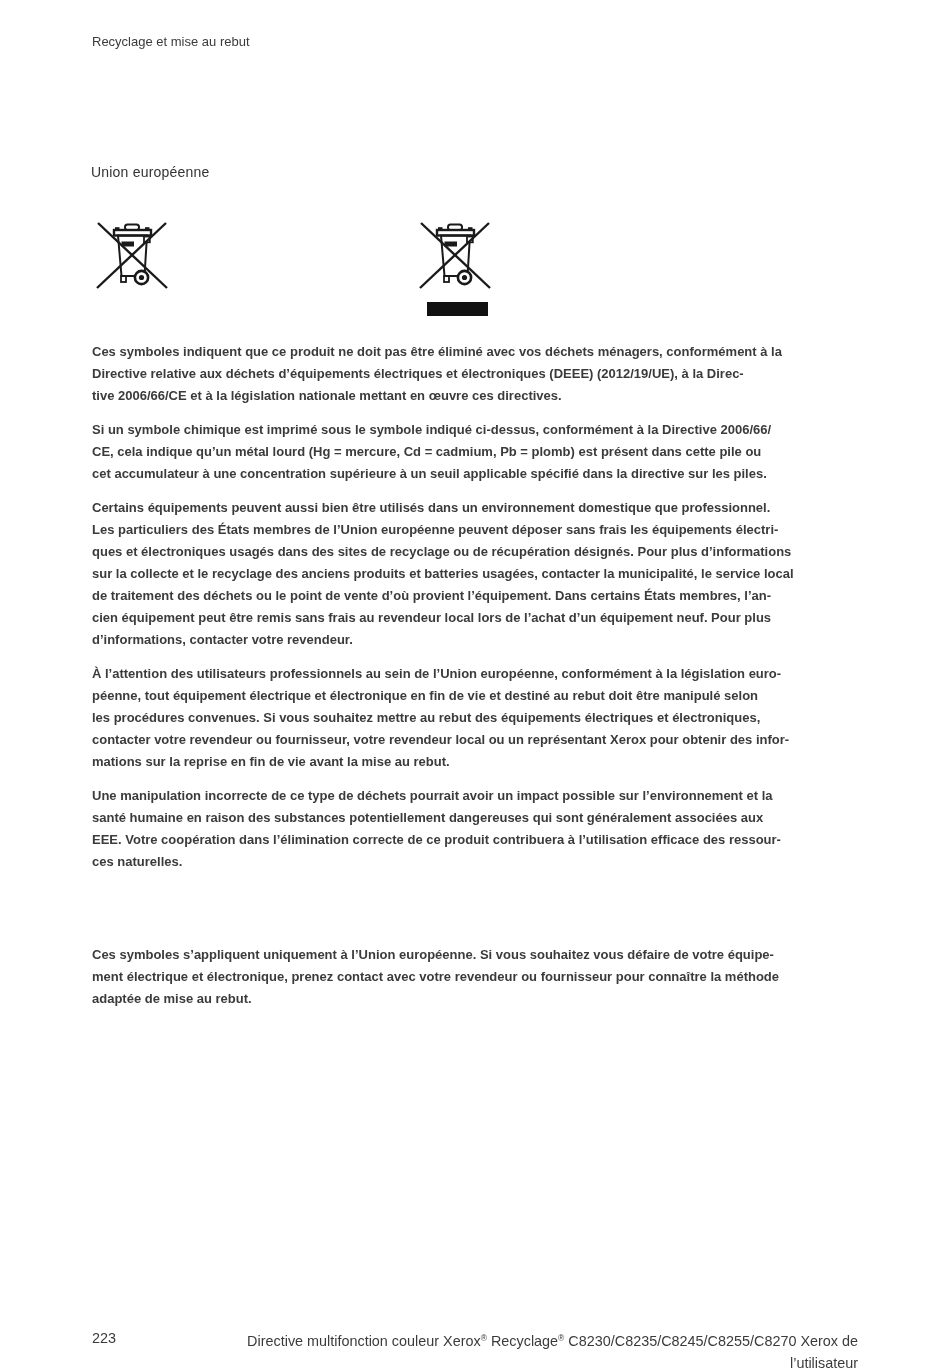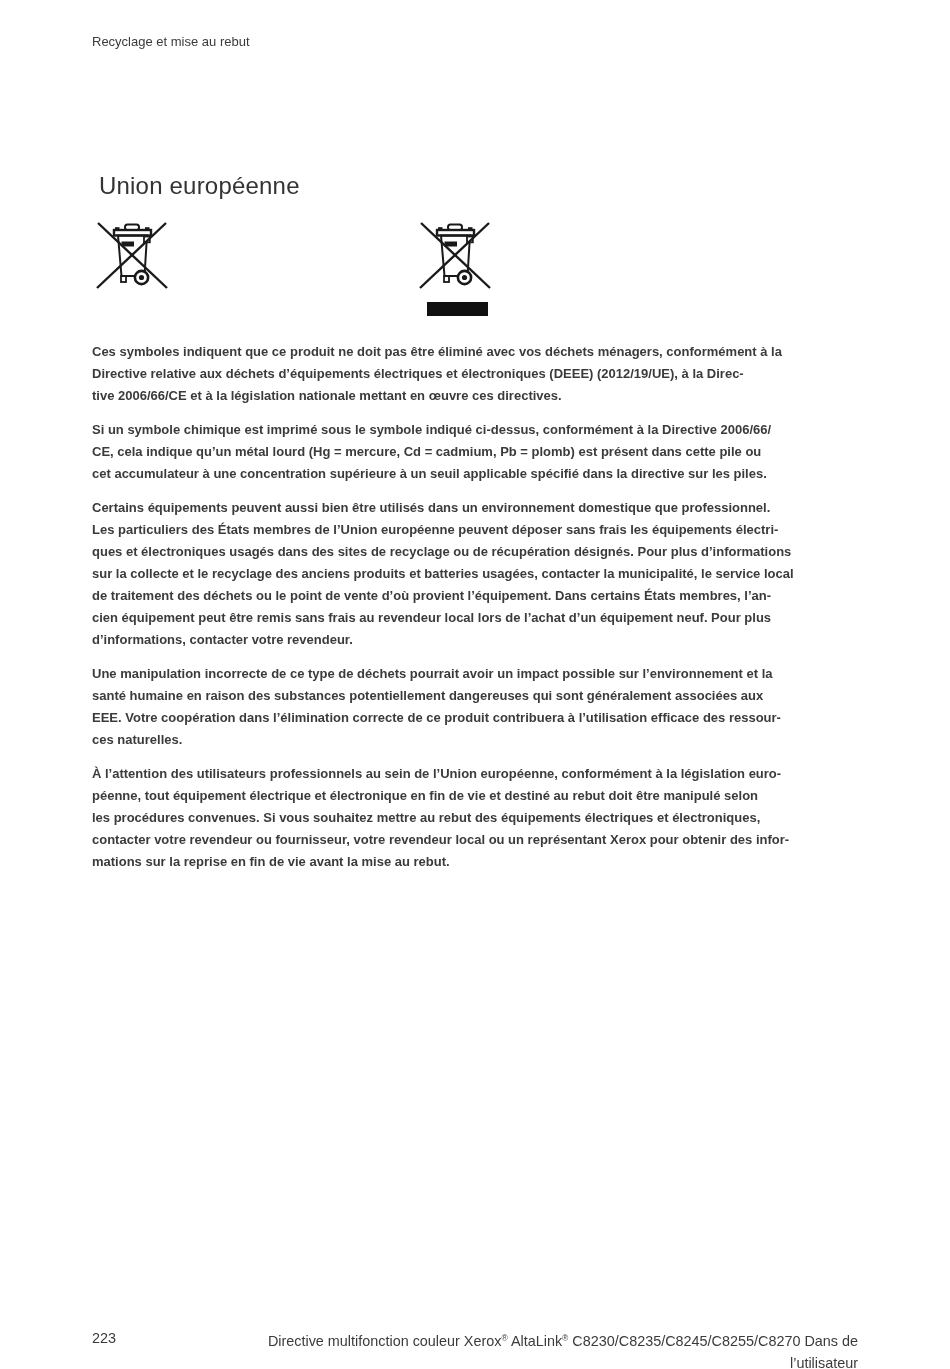--- a/index.html
+++ b/index.html
@@ -17,22 +17,22 @@
     left: 92px;
     top: 34px;
     font-size: 13px;
     line-height: 16px;
     color: #3b3b3b;
   }
   .section-title {
     position: absolute;
     left: 91px;
     top: 164px;
-    margin: 8px;
-    font-size: 24px;
+    margin: 0;
+    font-size: 14px;
     font-weight: 400;
     color: #333333;
     letter-spacing: 0.2px;
   }
   .weee {
     position: absolute;
     top: 217px;
     width: 76px;
     height: 101px;
   }
@@ -138,28 +138,31 @@
     <p>Si un symbole chimique est imprimé sous le symbole indiqué ci-dessus, conformément à la Directive 2006/66/
 CE, cela indique qu’un métal lourd (Hg = mercure, Cd = cadmium, Pb = plomb) est présent dans cette pile ou
 cet accumulateur à une concentration supérieure à un seuil applicable spécifié dans la directive sur les piles.</p>
     <p>Certains équipements peuvent aussi bien être utilisés dans un environnement domestique que professionnel.
 Les particuliers des États membres de l’Union européenne peuvent déposer sans frais les équipements électri-
 ques et électroniques usagés dans des sites de recyclage ou de récupération désignés. Pour plus d’informations
 sur la collecte et le recyclage des anciens produits et batteries usagées, contacter la municipalité, le service local
 de traitement des déchets ou le point de vente d’où provient l’équipement. Dans certains États membres, l’an-
 cien équipement peut être remis sans frais au revendeur local lors de l’achat d’un équipement neuf. Pour plus
 d’informations, contacter votre revendeur.</p>
-    <p>Une manipulation incorrecte de ce type de déchets pourrait avoir un impact possible sur l’environnement et la
-santé humaine en raison des substances potentiellement dangereuses qui sont généralement associées aux
-EEE. Votre coopération dans l’élimination correcte de ce produit contribuera à l’utilisation efficace des ressour-
-ces naturelles.</p>
     <p>À l’attention des utilisateurs professionnels au sein de l’Union européenne, conformément à la législation euro-
 péenne, tout équipement électrique et électronique en fin de vie et destiné au rebut doit être manipulé selon
 les procédures convenues. Si vous souhaitez mettre au rebut des équipements électriques et électroniques,
 contacter votre revendeur ou fournisseur, votre revendeur local ou un représentant Xerox pour obtenir des infor-
 mations sur la reprise en fin de vie avant la mise au rebut.</p>
+    <p>Une manipulation incorrecte de ce type de déchets pourrait avoir un impact possible sur l’environnement et la
+santé humaine en raison des substances potentiellement dangereuses qui sont généralement associées aux
+EEE. Votre coopération dans l’élimination correcte de ce produit contribuera à l’utilisation efficace des ressour-
+ces naturelles.</p>
+    <p class="gap">Ces symboles s’appliquent uniquement à l’Union européenne. Si vous souhaitez vous défaire de votre équipe-
+ment électrique et électronique, prenez contact avec votre revendeur ou fournisseur pour connaître la méthode
+adaptée de mise au rebut.</p>
   </div>
 
   <div class="footer-page-number">223</div>
 
-  <div class="footer-text"><span>Directive multifonction couleur Xerox</span><span class="reg">®</span><span> AltaLink</span><span class="reg">®</span><span> C8230/C8235/C8245/C8255/C8270 Dans de</span><br><span>l’utilisateur</span></div>
+  <div class="footer-text"><span>Directive multifonction couleur Xerox</span><span class="reg">®</span><span> Recyclage</span><span class="reg">®</span><span> C8230/C8235/C8245/C8255/C8270 Xerox de</span><br><span>l’utilisateur</span></div>
 
 </div>
 
 </body></html>

